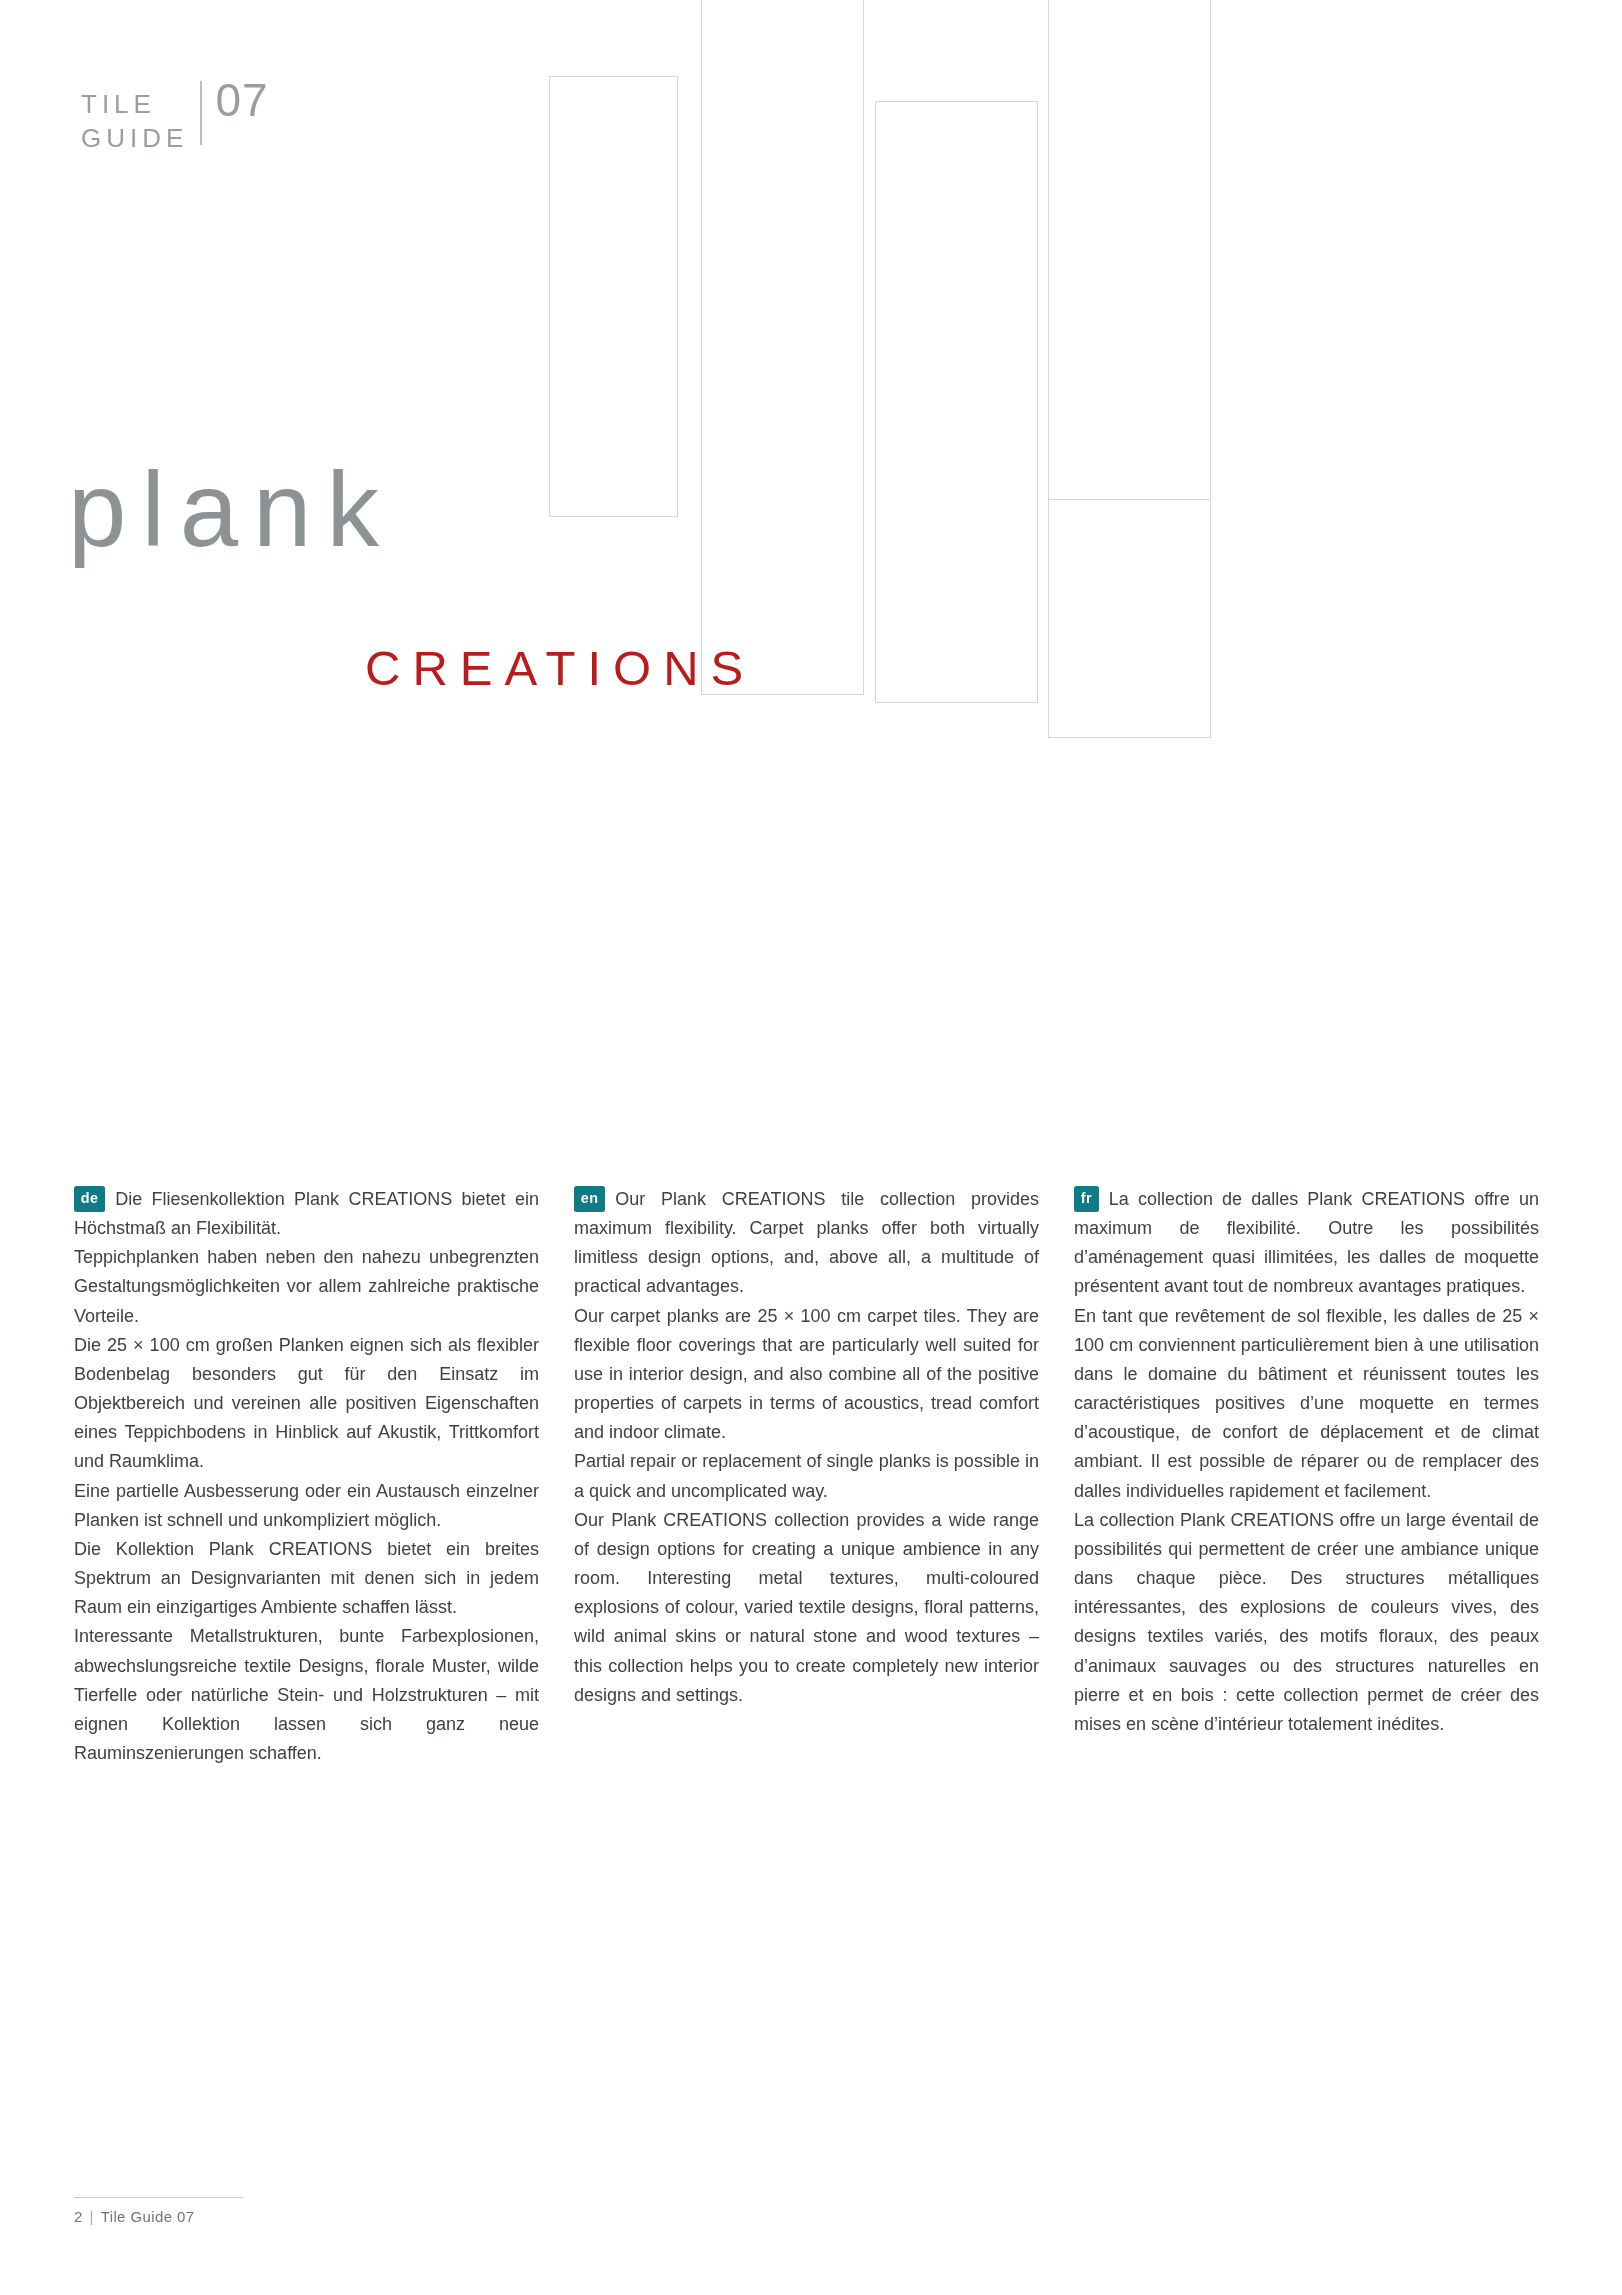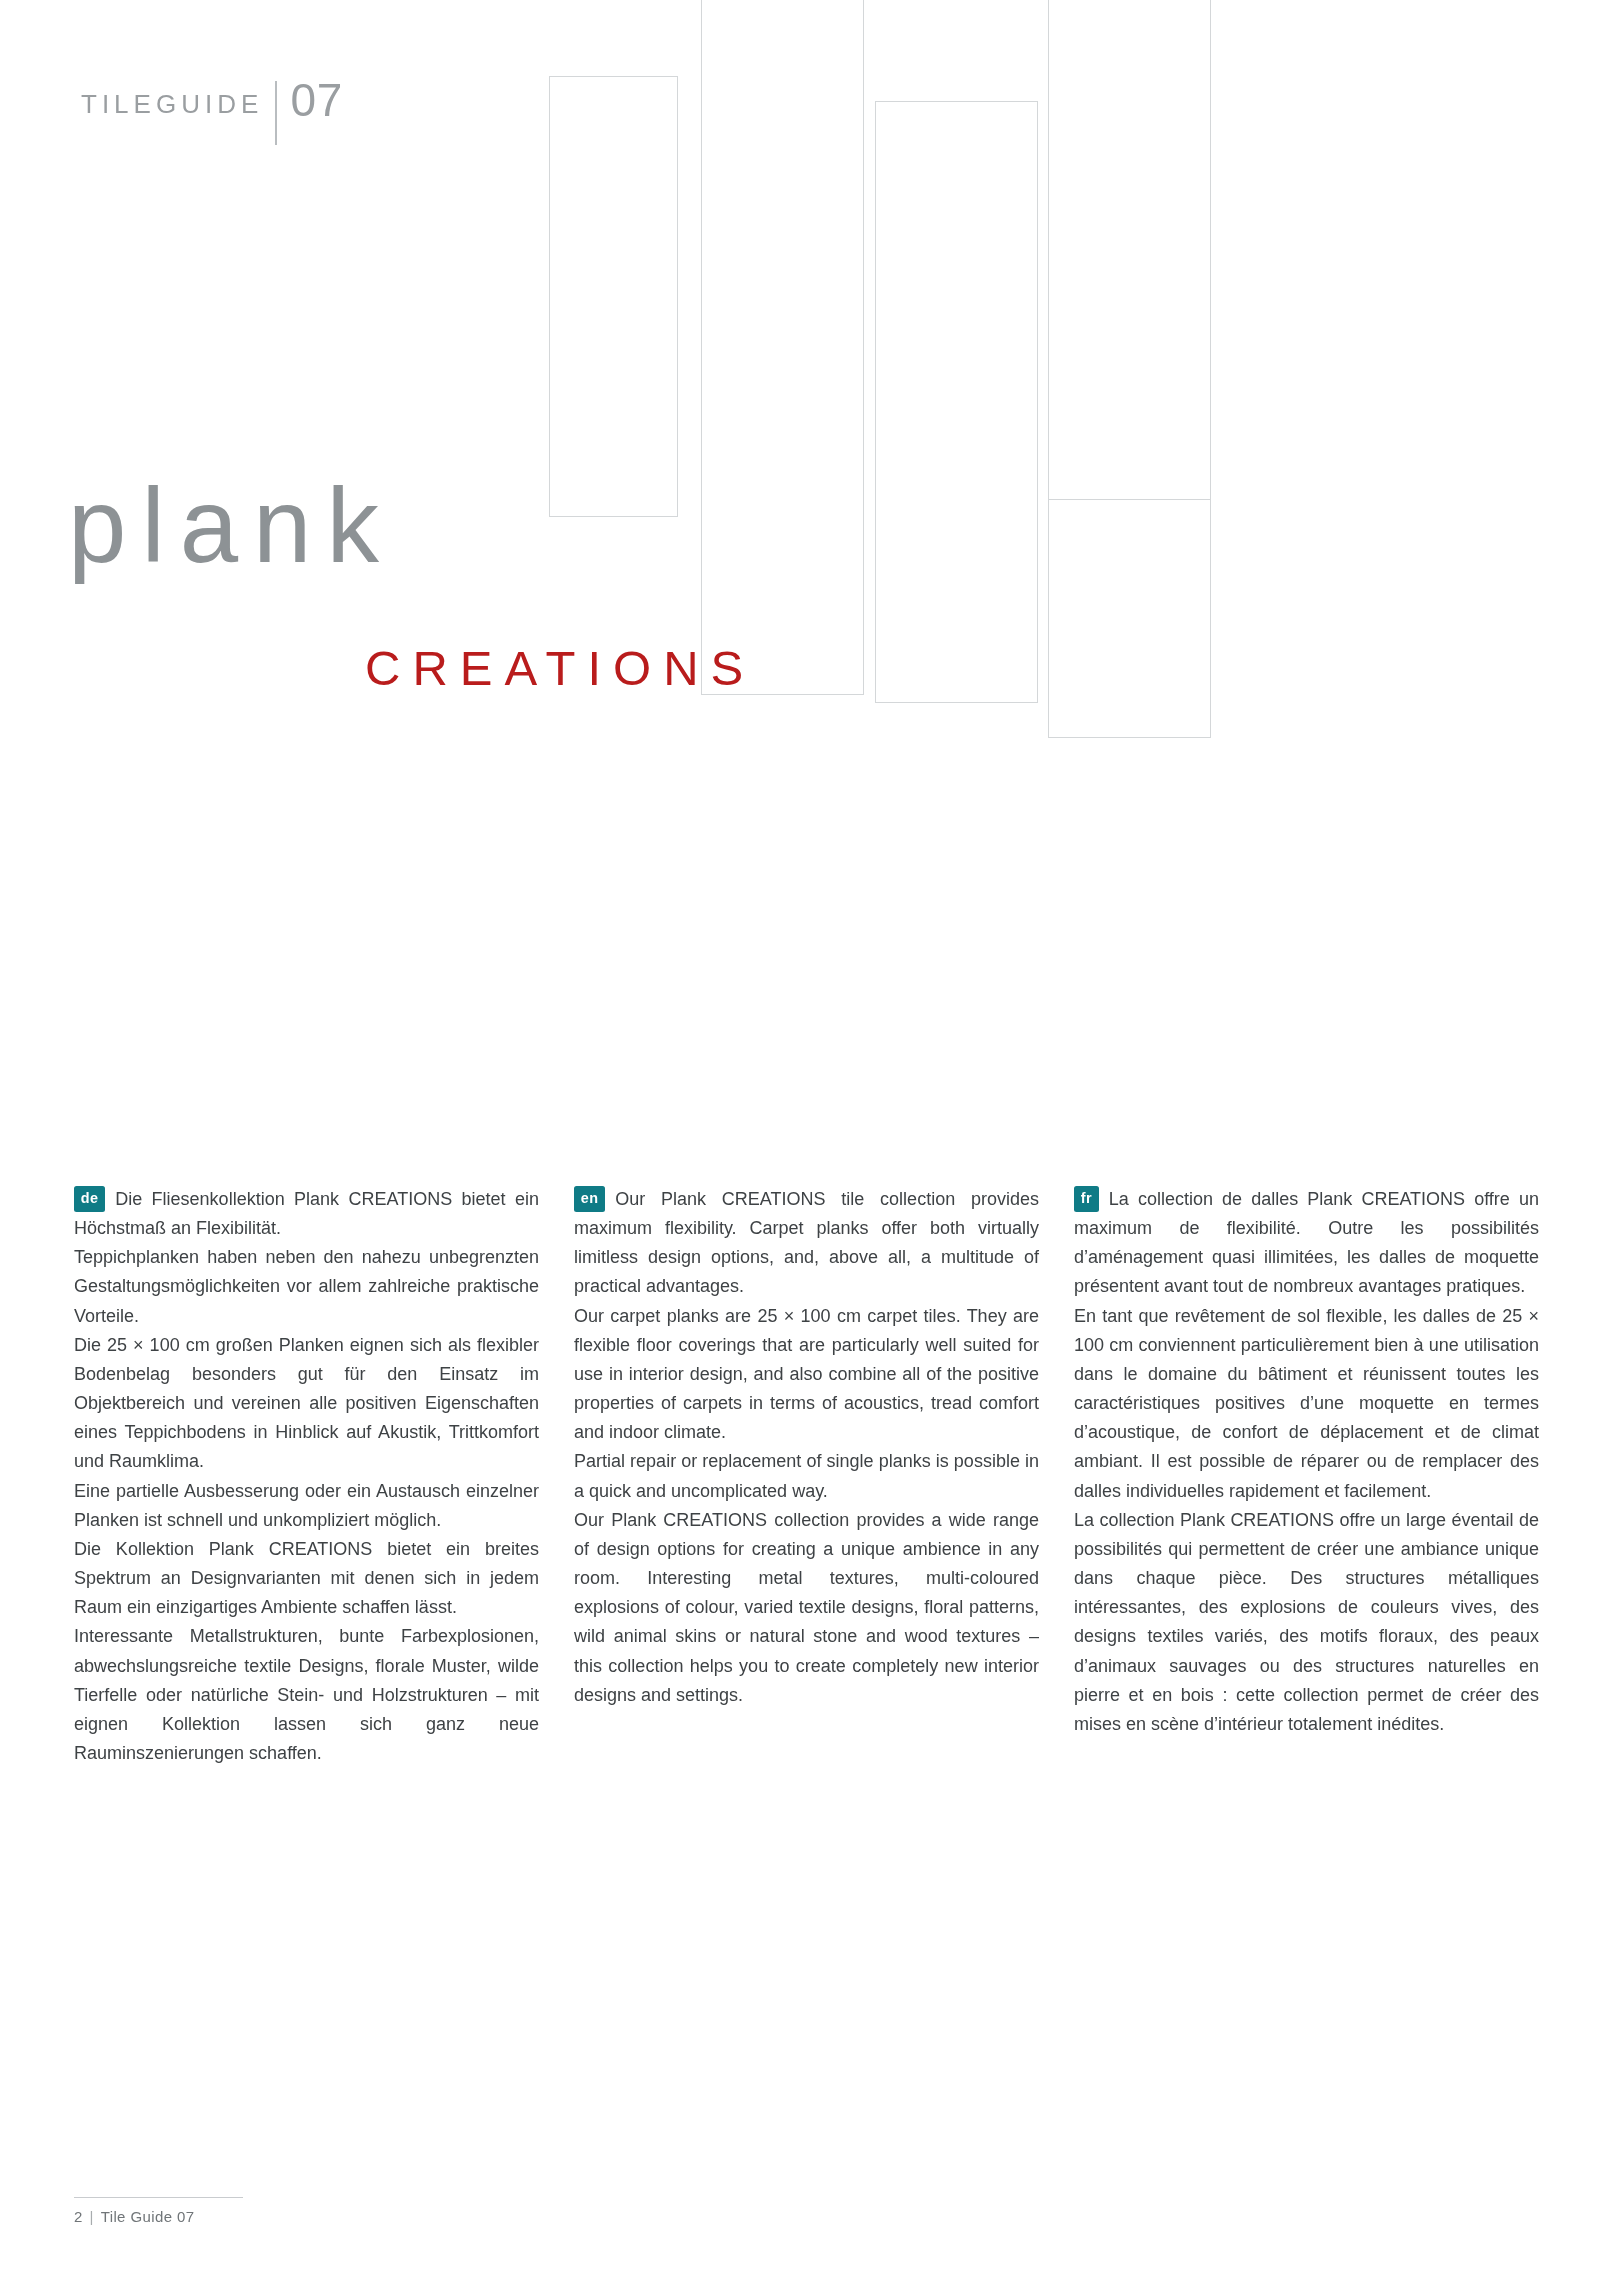--- a/index.html
+++ b/index.html
@@ -25,21 +25,21 @@
   
   .tile-guide {
     position: absolute;
     left: 81px;
     top: 81px;
     display: flex;
     align-items: flex-start;
   }
   .tg-words {
     display: flex;
-    flex-direction: row;
+    flex-direction: column;
     font-size: 26px;
     letter-spacing: 5px;
     color: #9a9ea1;
     line-height: 1.30;
     padding-top: 6.8px;
     font-weight: 400;
   }
   .tg-rule {
     width: 1.7px;
     height: 64px;
@@ -65,21 +65,21 @@
   .tile {
     position: absolute;
     border: 0.8px solid #d4d7d9;
     background: #ffffff;
   }
 
   
   .title-plank {
     position: absolute;
     left: 68px;
-    top: 473px;
+    top: 457px;
     font-size: 105px;
     font-weight: 300;
     color: #8d9295;
     letter-spacing: 15px;
     line-height: 1;
   }
   .title-creations {
     position: absolute;
     left: 365px;
     top: 644px;

